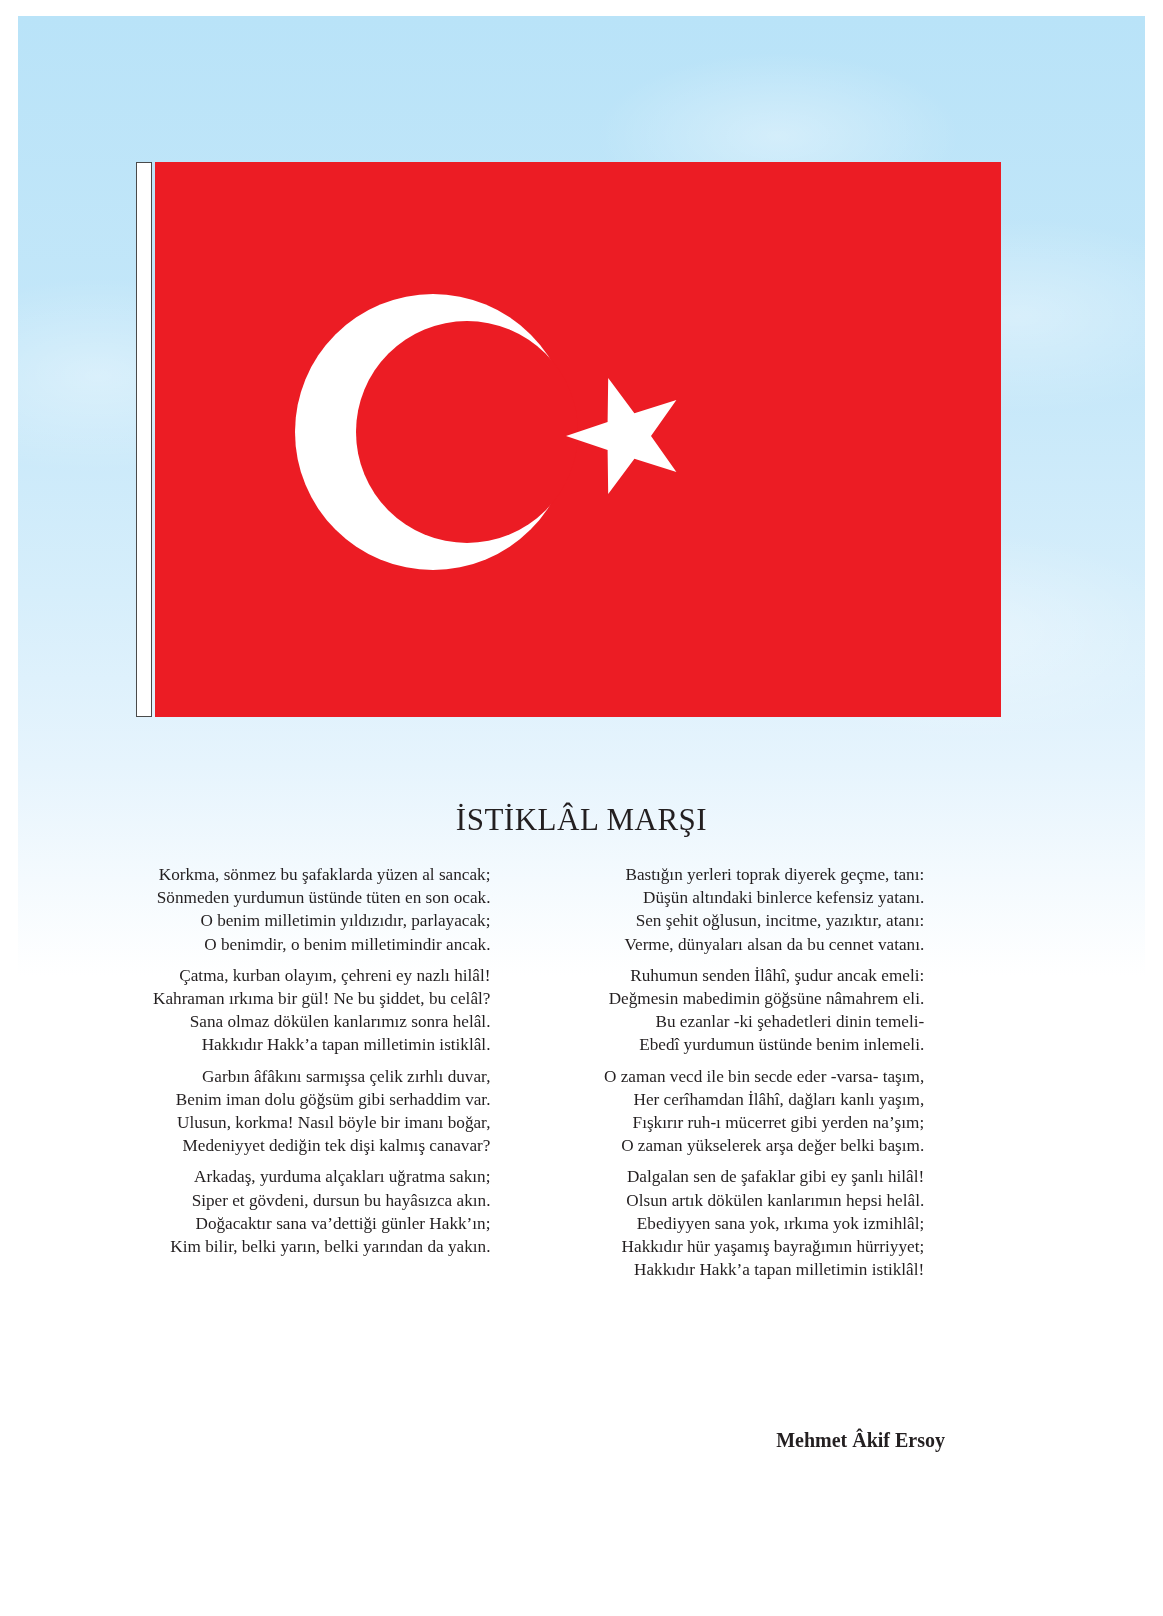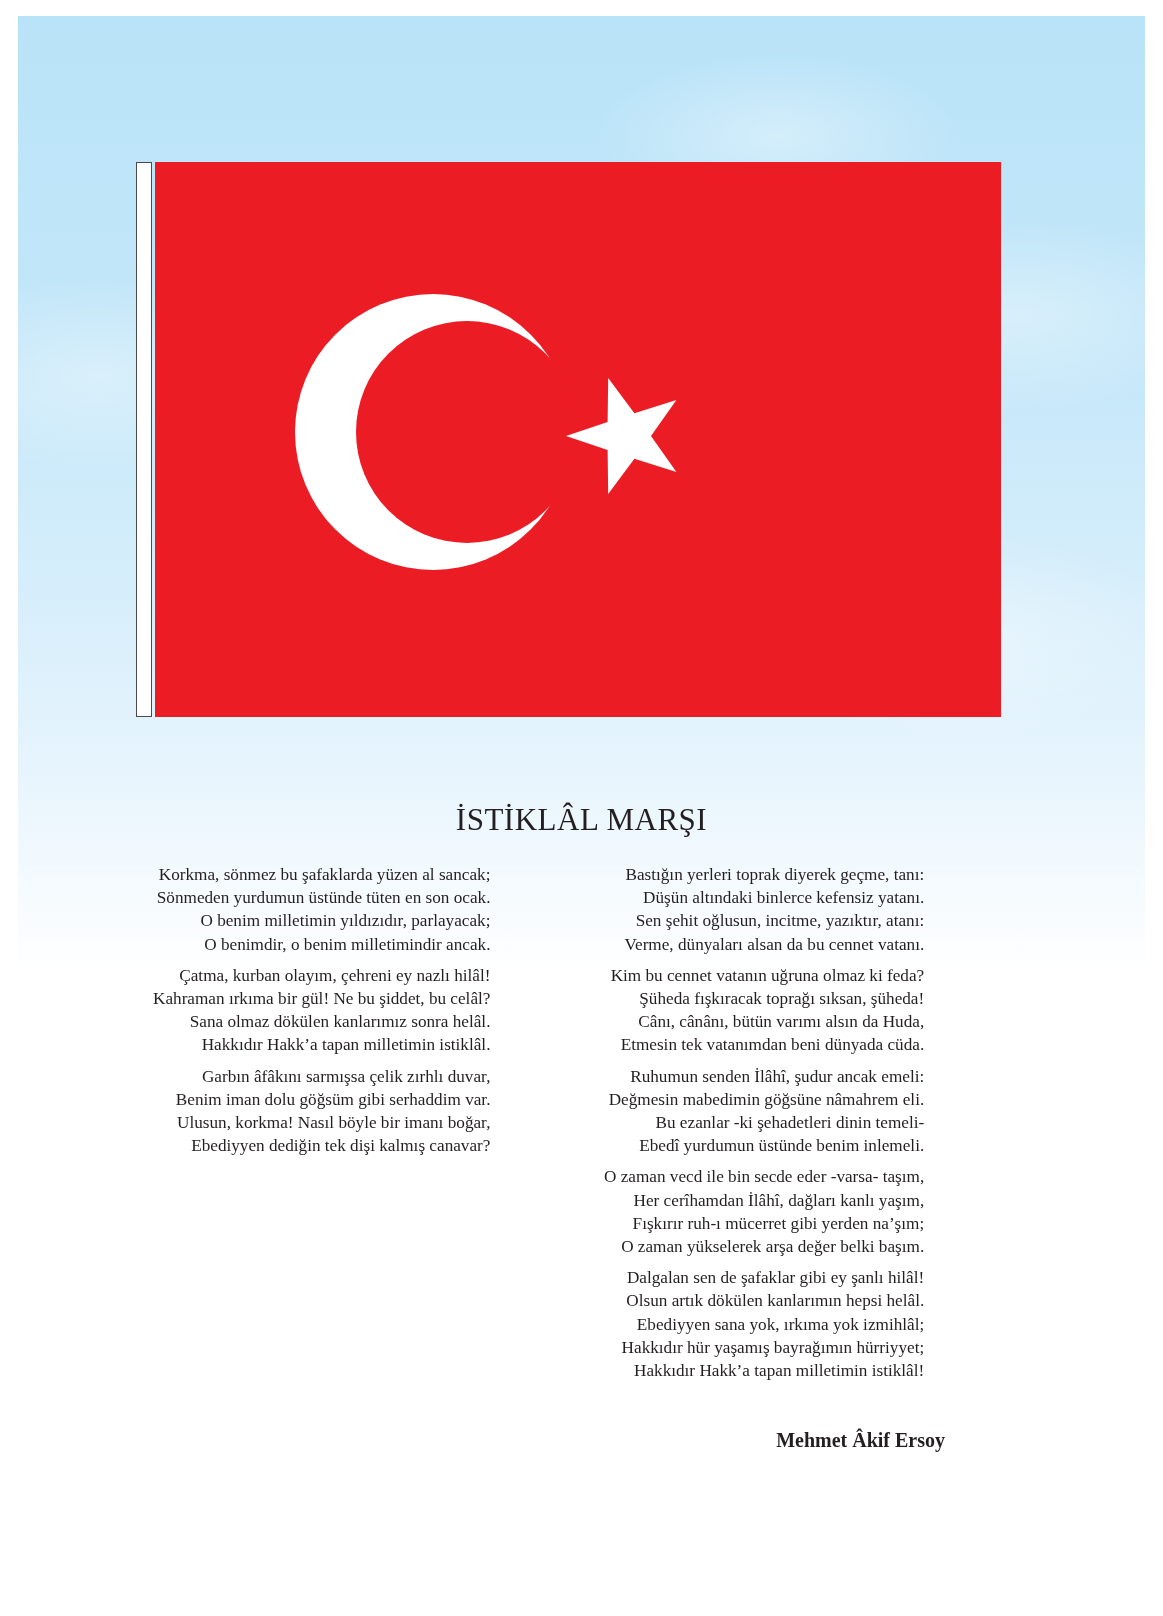--- a/index.html
+++ b/index.html
@@ -116,36 +116,36 @@
   <div class="stanza">
     <span class="line">Çatma, kurban olayım, çehreni ey nazlı hilâl!</span>
     <span class="line">Kahraman ırkıma bir gül! Ne bu şiddet, bu celâl?</span>
     <span class="line">Sana olmaz dökülen kanlarımız sonra helâl.</span>
     <span class="line">Hakkıdır Hakk’a tapan milletimin istiklâl.</span>
   </div>
   <div class="stanza">
     <span class="line">Garbın âfâkını sarmışsa çelik zırhlı duvar,</span>
     <span class="line">Benim iman dolu göğsüm gibi serhaddim var.</span>
     <span class="line">Ulusun, korkma! Nasıl böyle bir imanı boğar,</span>
-    <span class="line">Ebediyyen dediğin tek dişi kalmış canavar?</span>
+    <span class="line">Medeniyyet dediğin tek dişi kalmış canavar?</span>
+  </div>
+  <div class="stanza">
+    <span class="line">Arkadaş, yurduma alçakları uğratma sakın;</span>
+    <span class="line">Siper et gövdeni, dursun bu hayâsızca akın.</span>
+    <span class="line">Doğacaktır sana va’dettiği günler Hakk’ın;</span>
+    <span class="line">Kim bilir, belki yarın, belki yarından da yakın.</span>
   </div>
 </div>
 
 <div class="col right">
   <div class="stanza">
     <span class="line">Bastığın yerleri toprak diyerek geçme, tanı:</span>
     <span class="line">Düşün altındaki binlerce kefensiz yatanı.</span>
     <span class="line">Sen şehit oğlusun, incitme, yazıktır, atanı:</span>
     <span class="line">Verme, dünyaları alsan da bu cennet vatanı.</span>
-  </div>
-  <div class="stanza">
-    <span class="line">Kim bu cennet vatanın uğruna olmaz ki feda?</span>
-    <span class="line">Şüheda fışkıracak toprağı sıksan, şüheda!</span>
-    <span class="line">Cânı, cânânı, bütün varımı alsın da Huda,</span>
-    <span class="line">Etmesin tek vatanımdan beni dünyada cüda.</span>
   </div>
   <div class="stanza">
     <span class="line">Ruhumun senden İlâhî, şudur ancak emeli:</span>
     <span class="line">Değmesin mabedimin göğsüne nâmahrem eli.</span>
     <span class="line">Bu ezanlar -ki şehadetleri dinin temeli-</span>
     <span class="line">Ebedî yurdumun üstünde benim inlemeli.</span>
   </div>
   <div class="stanza">
     <span class="line">O zaman vecd ile bin secde eder -varsa- taşım,</span>
     <span class="line">Her cerîhamdan İlâhî, dağları kanlı yaşım,</span>

